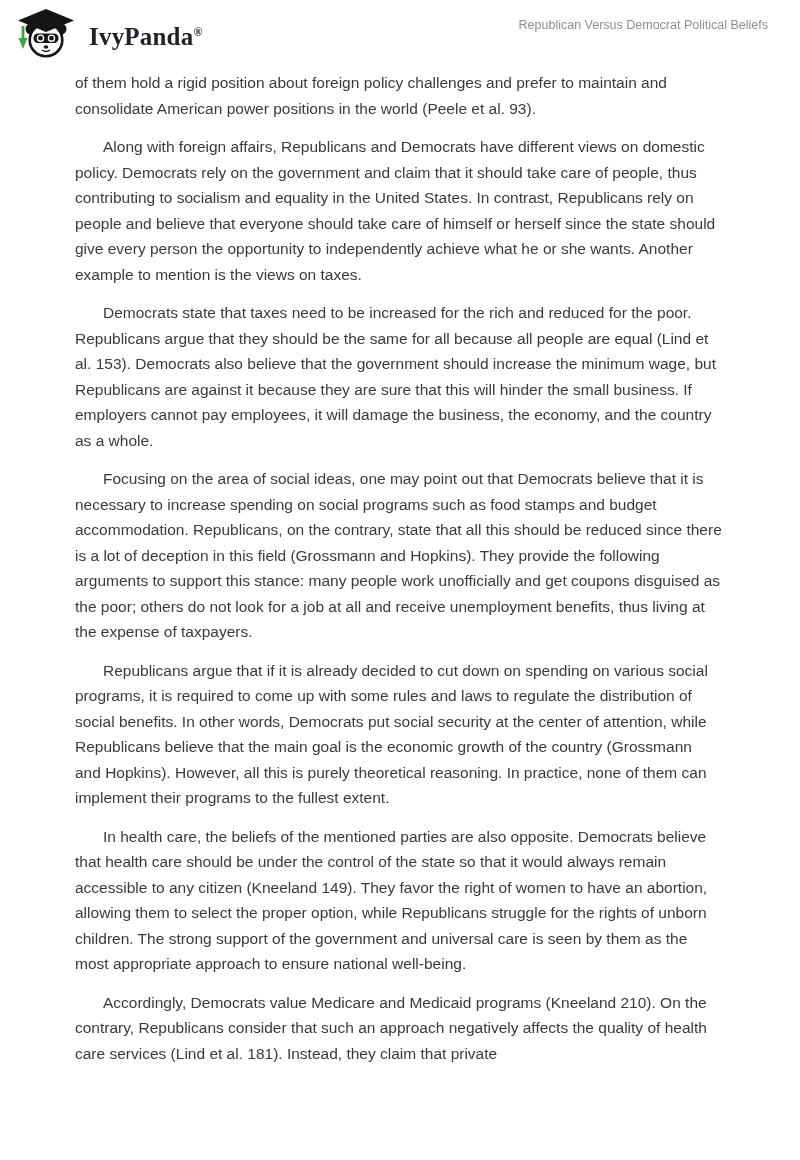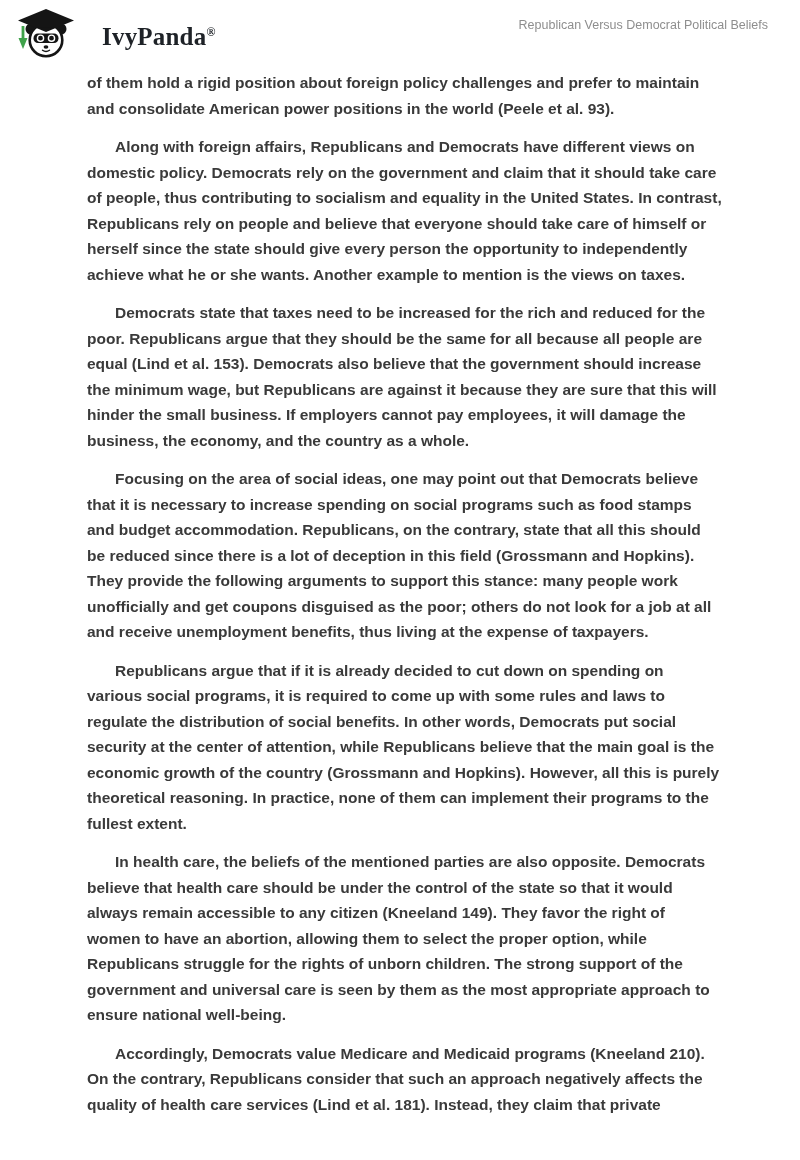--- a/index.html
+++ b/index.html
@@ -19,21 +19,21 @@
     display: flex;
     justify-content: space-between;
     align-items: flex-start;
     padding: 8px 32px 0 14px;
     height: 58px;
     box-sizing: border-box;
   }
   .brand-wrap {
     display: flex;
     align-items: center;
-    gap: 26px;
+    gap: 13px;
   }
   .logo-svg {
     display: block;
   }
   .brand {
     font-family: "Liberation Serif", "DejaVu Serif", serif;
     font-weight: bold;
     font-size: 25px;
     color: #1e2227;
     letter-spacing: 0.2px;
@@ -51,23 +51,22 @@
     color: #8e8e8e;
     margin-top: 10px;
   }
   .content {
     margin: 12px 78px 0 75px;
     font-size: 15.5px;
     line-height: 25.5px;
     color: #3a3a3a;
   }
   .content p {
-    margin: 0 0 13px 12px;
+    margin: 0 0 13px 0;
     text-indent: 28px;
-    font-weight: bold;
   }
   .content p.continuation {
     text-indent: 0;
   }
   .footer {
     position: absolute;
     right: 32px;
     bottom: 14px;
     font-size: 12.5px;
     color: #b9b9b9;

